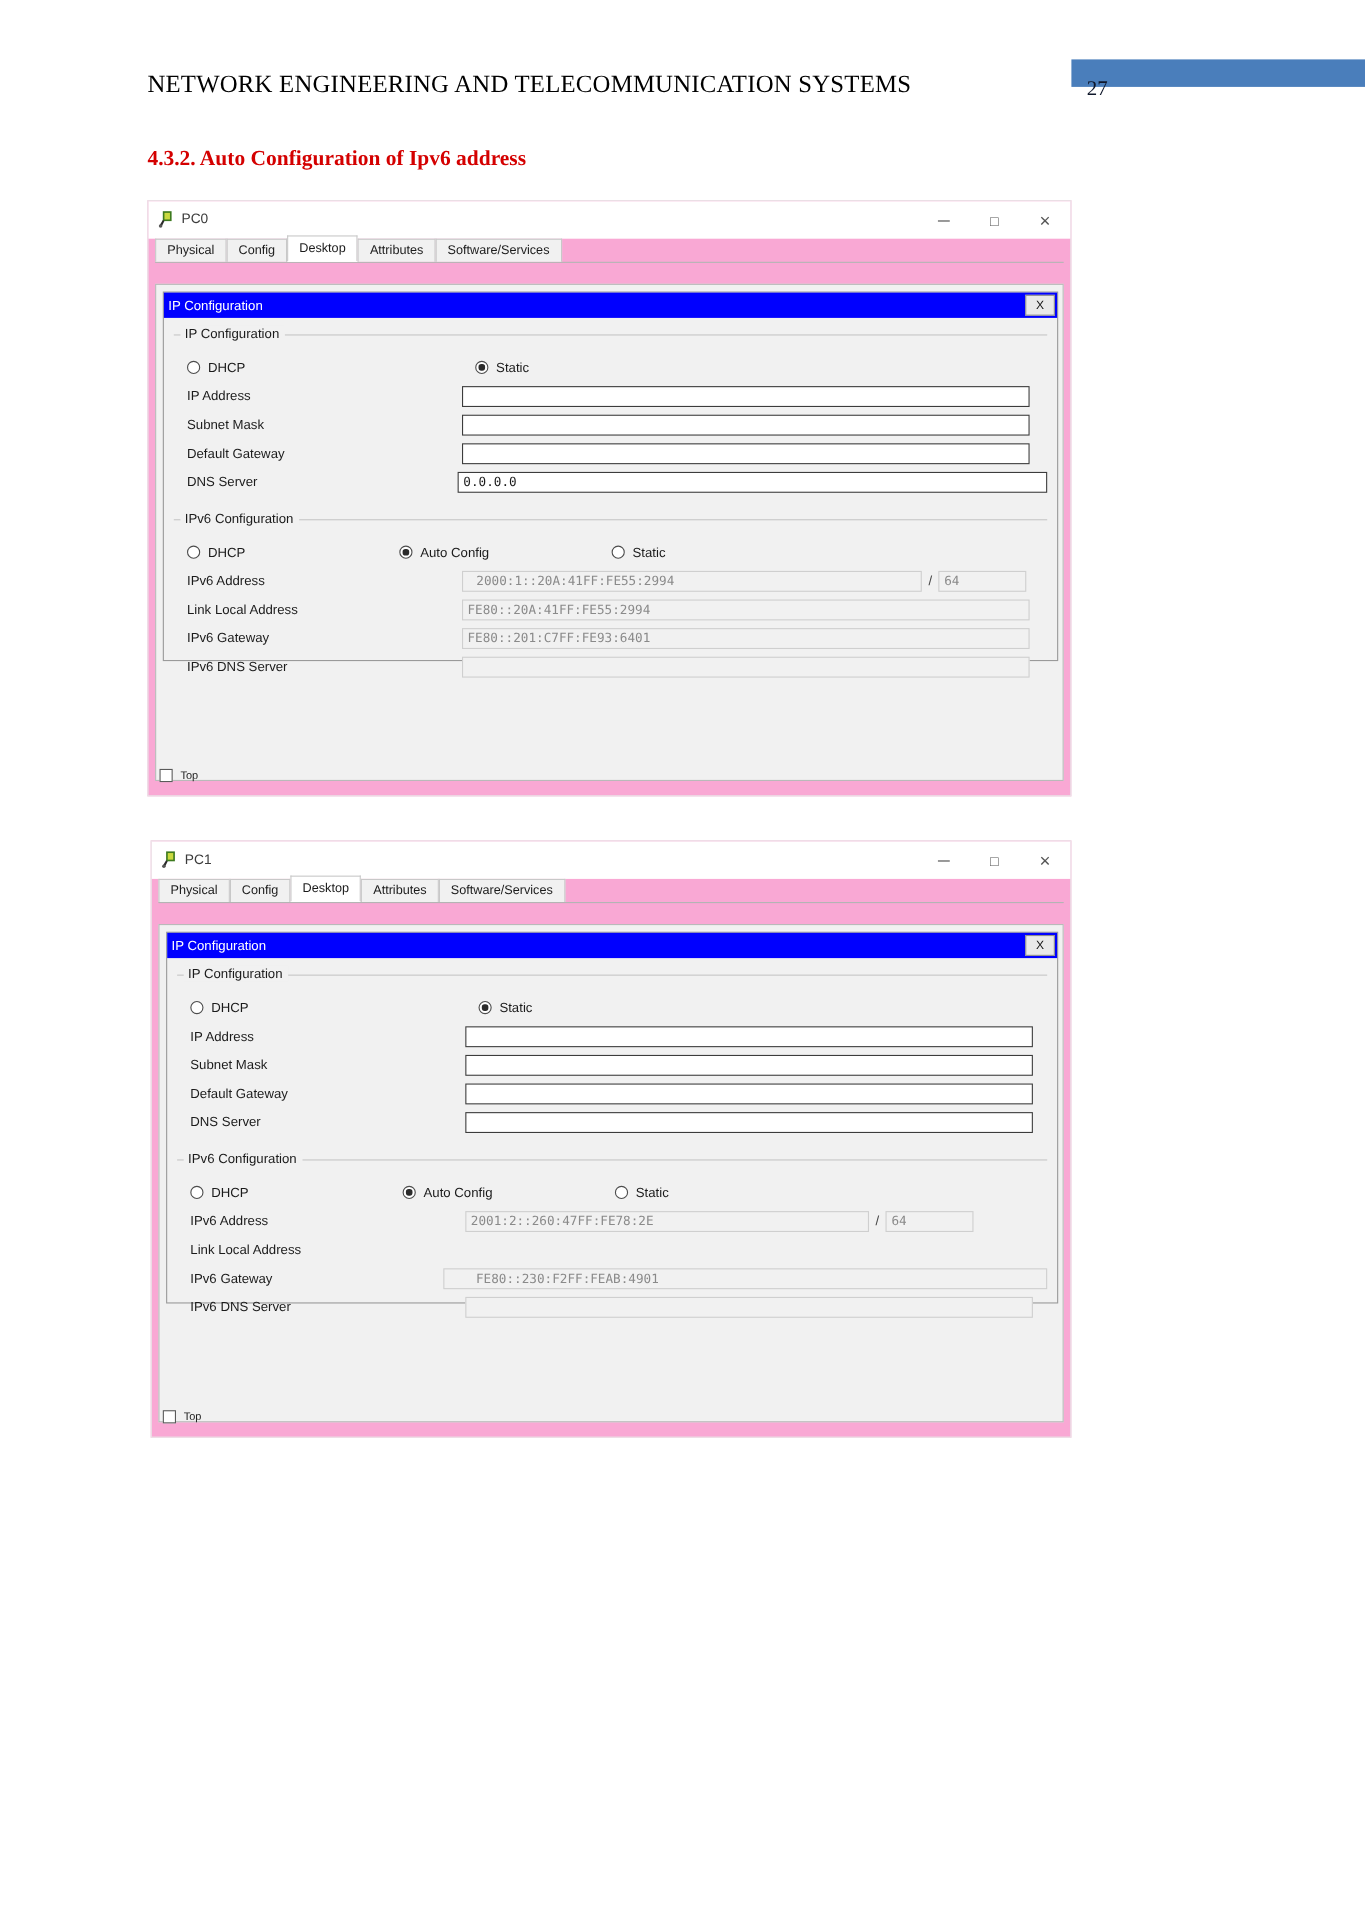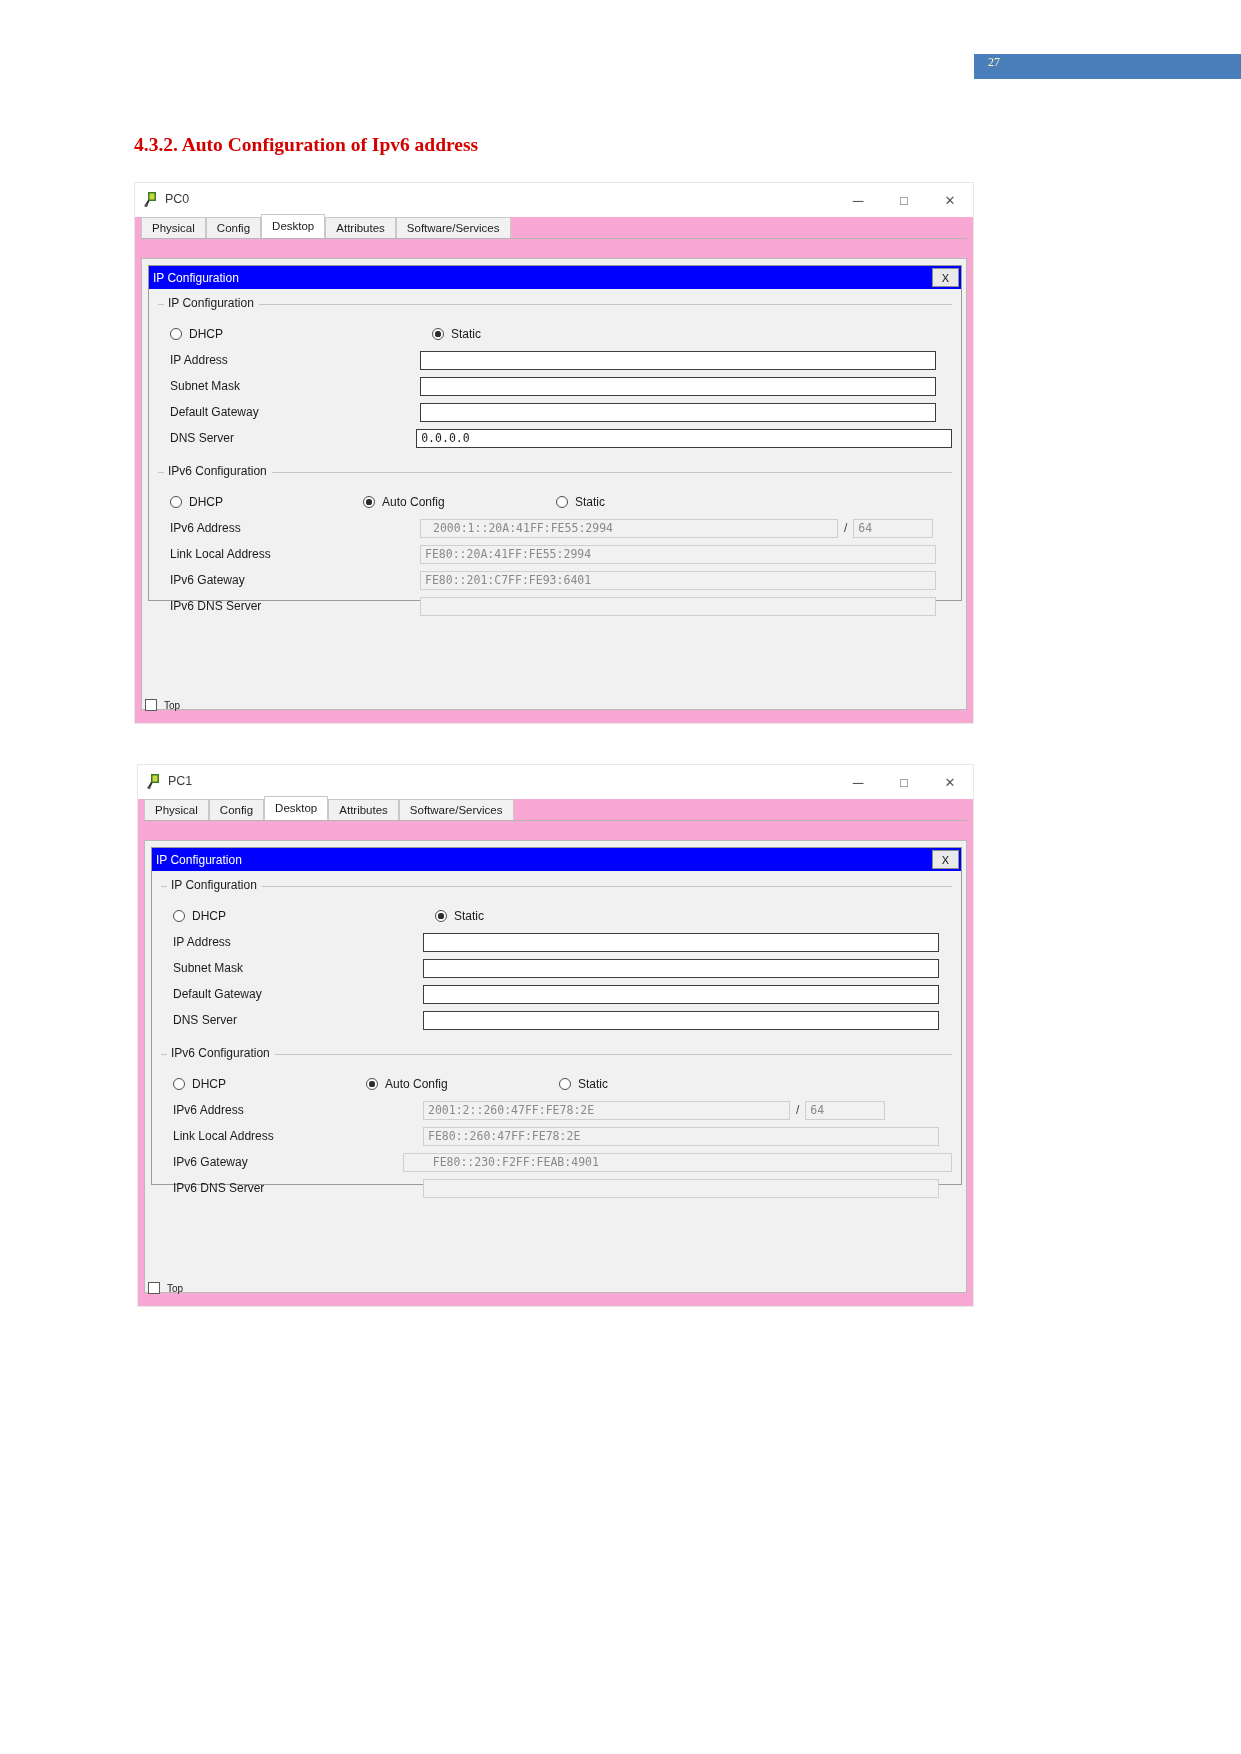--- a/index.html
+++ b/index.html
@@ -21,23 +21,23 @@
     font-family:"Liberation Serif", serif;
     font-size:22.5px; letter-spacing:0.2px;
     color:#000; white-space:nowrap;
   }
   .page-badge {
     position:absolute; left:974px; top:54px;
     width:267px; height:25px;
     background:#4a7ebb;
   }
   .page-badge span {
-    position:absolute; left:14px; top:1px;
+    position:absolute; left:14px; top:16px;
     font-family:"Liberation Serif", serif;
-    font-size:12px; color:#fef9c3;
+    font-size:19px; color:#0f172a;
   }
 
   .section-heading {
     position:absolute; left:134px; top:134px;
     font-family:"Liberation Serif", serif;
     font-weight:bold; font-size:19.5px;
     color:#d40000;
     white-space:nowrap;
   }
 
@@ -177,20 +177,21 @@
   }
   .checkbox {
     width:12px; height:12px; border:1.3px solid #5a5a5a; background:#fff;
   }
   .footer-top .lbl { font-size:10px; }
 </style>
 </head>
 <body>
 
 <div class="doc-header">
+  <div class="doc-title">NETWORK ENGINEERING AND TELECOMMUNICATION SYSTEMS</div>
   <div class="page-badge">
     <span>27</span>
   </div>
 </div>
 <div class="section-heading">4.3.2. Auto Configuration of Ipv6 address</div>
 
 <div class="pt-window" style="left:134px; top:182px; width:840px; height:542px;">
 
   <div class="pt-titlebar">
     <div class="pt-appicon">
@@ -402,21 +403,20 @@
 
           <div class="row">
             <span class="lbl" style="margin-left:12px; width:250px;">IPv6 Address</span>
             <span class="field ro" style="width:367px;">2001:2::260:47FF:FE78:2E</span>
             <span class="slash" style="margin:0 6px;">/</span>
             <span class="field ro" style="width:80px;">64</span>
           </div>
 
           <div class="row">
             <span class="lbl" style="margin-left:12px; width:250px;">Link Local Address</span>
-            <span class="field ro" style="width:516px;">FE80::260:47FF:FE78:2E</span>
           </div>
 
           <div class="row">
             <span class="lbl" style="margin-left:12px; width:250px;">IPv6 Gateway</span>
             <span class="field ro" style="width:595px;padding-left:29px;">FE80::230:F2FF:FEAB:4901</span>
           </div>
 
           <div class="row">
             <span class="lbl" style="margin-left:12px; width:250px;">IPv6 DNS Server</span>
             <span class="field ro" style="width:516px;"></span>

